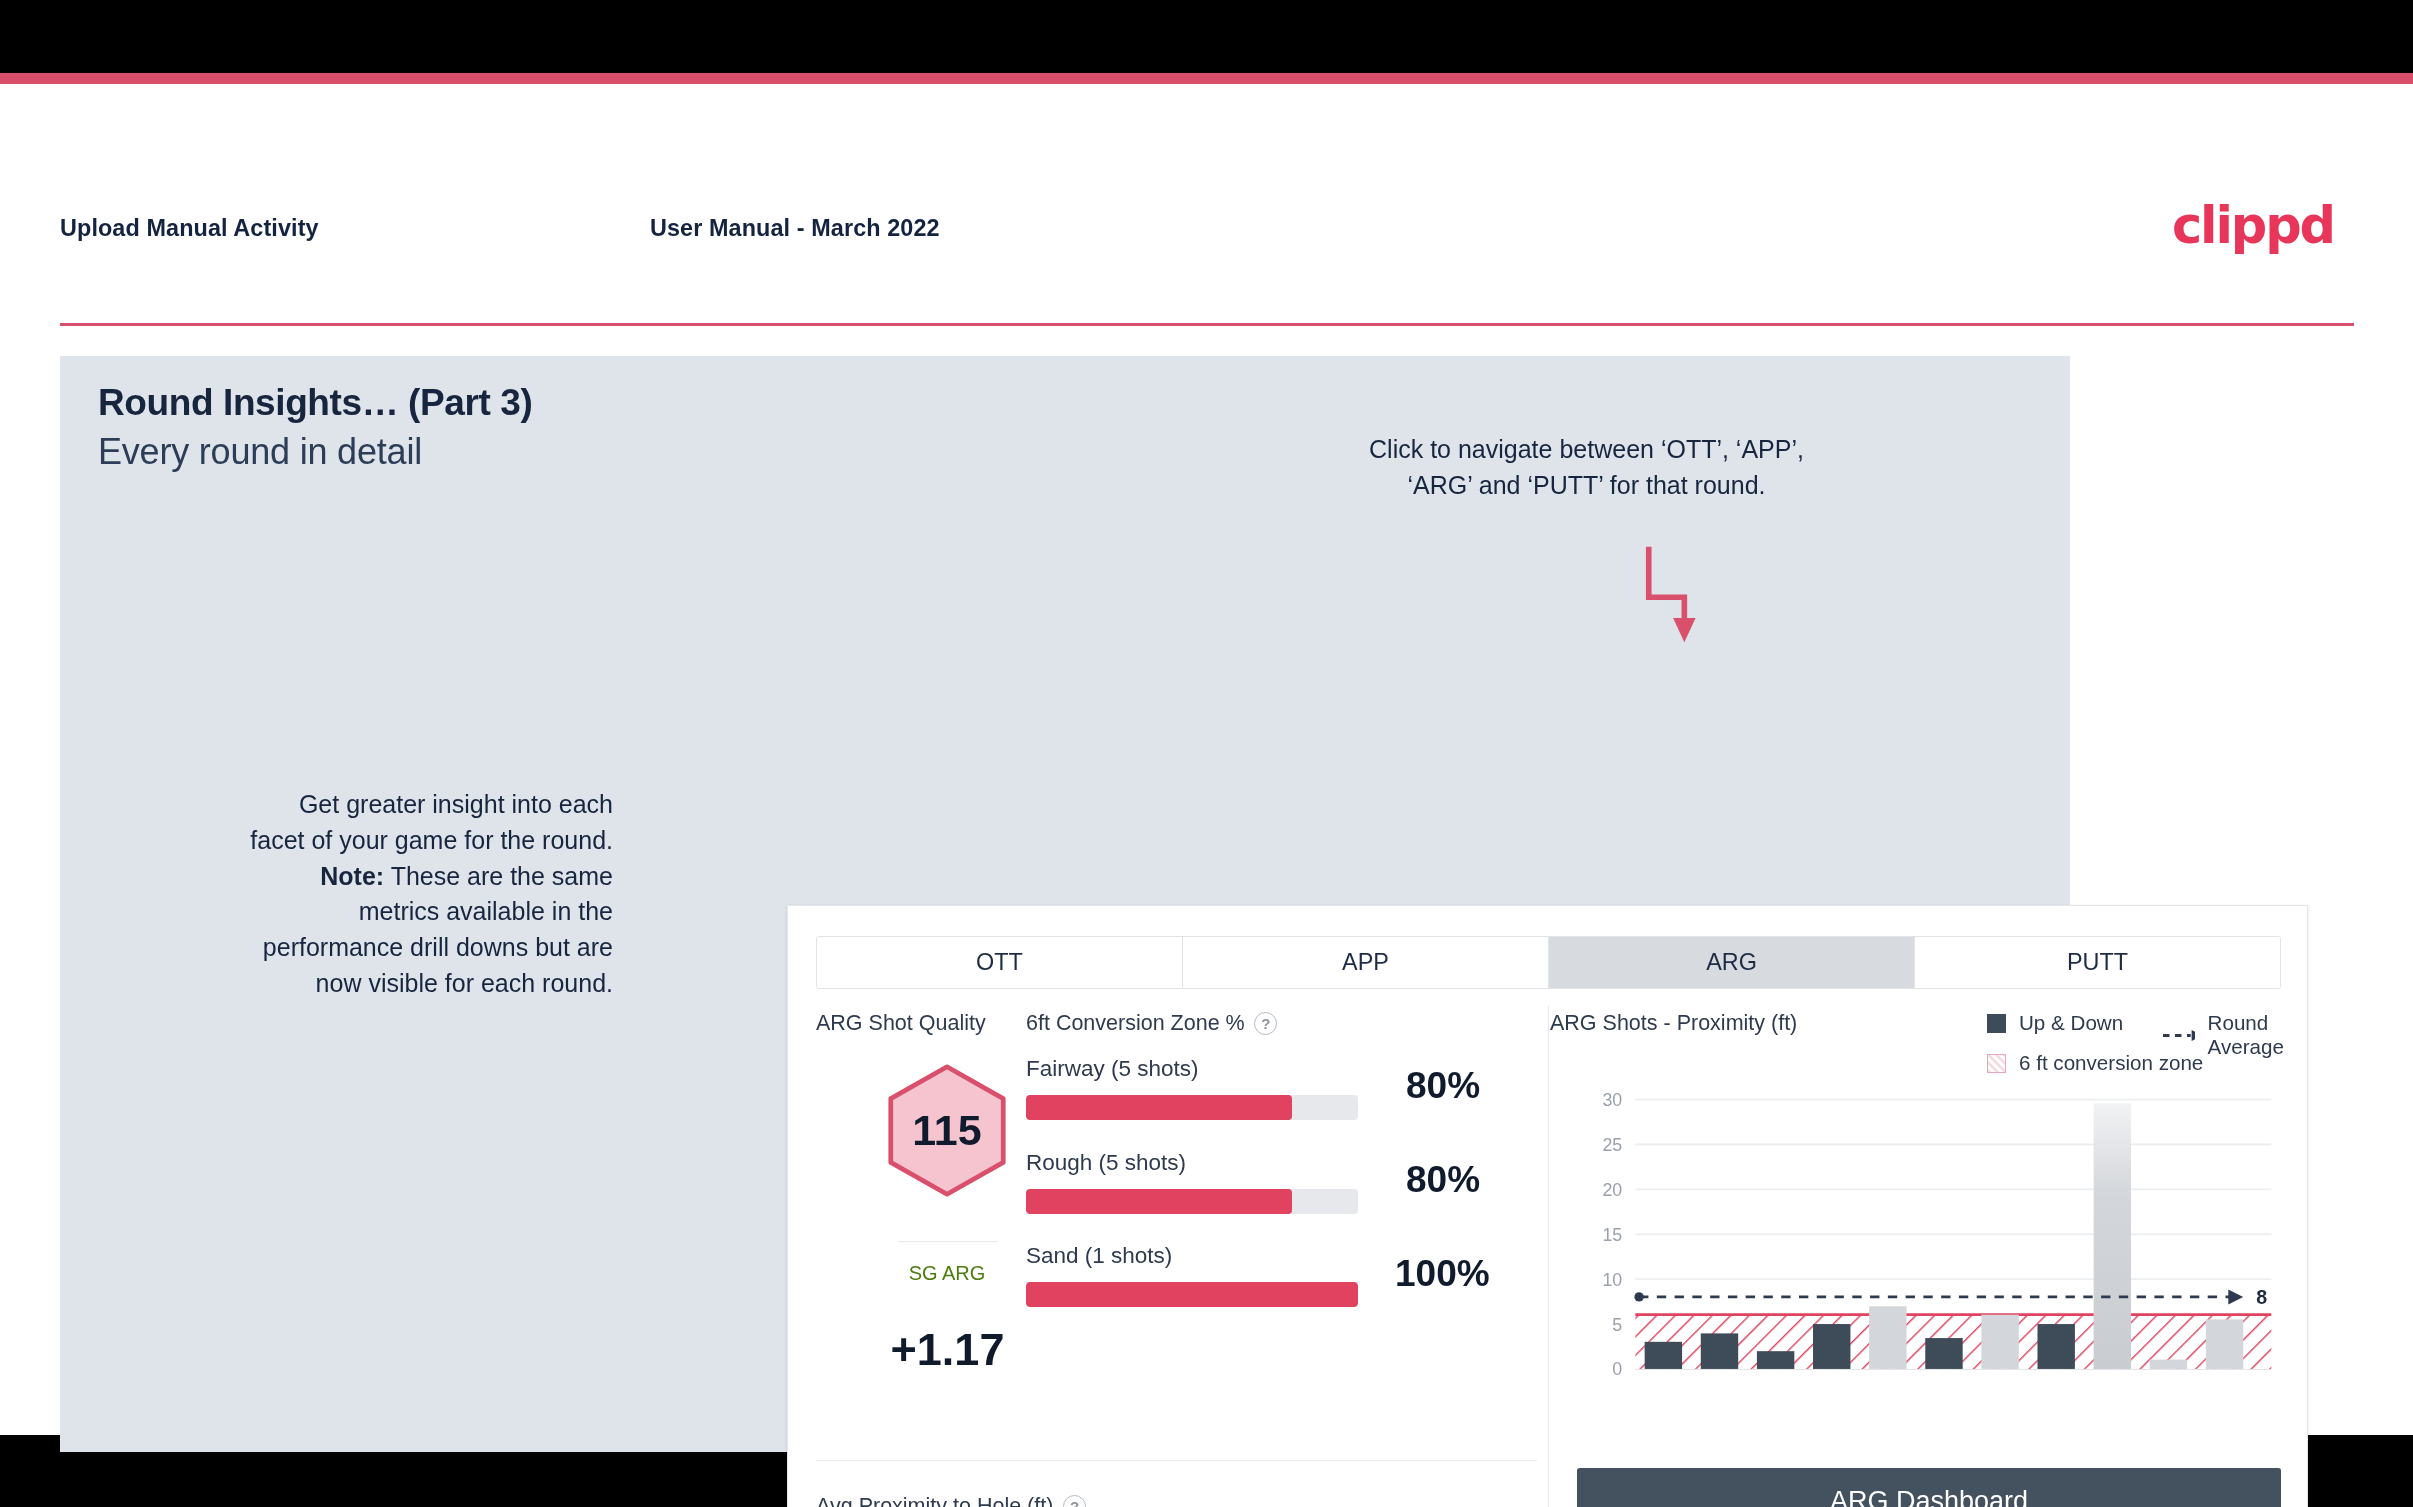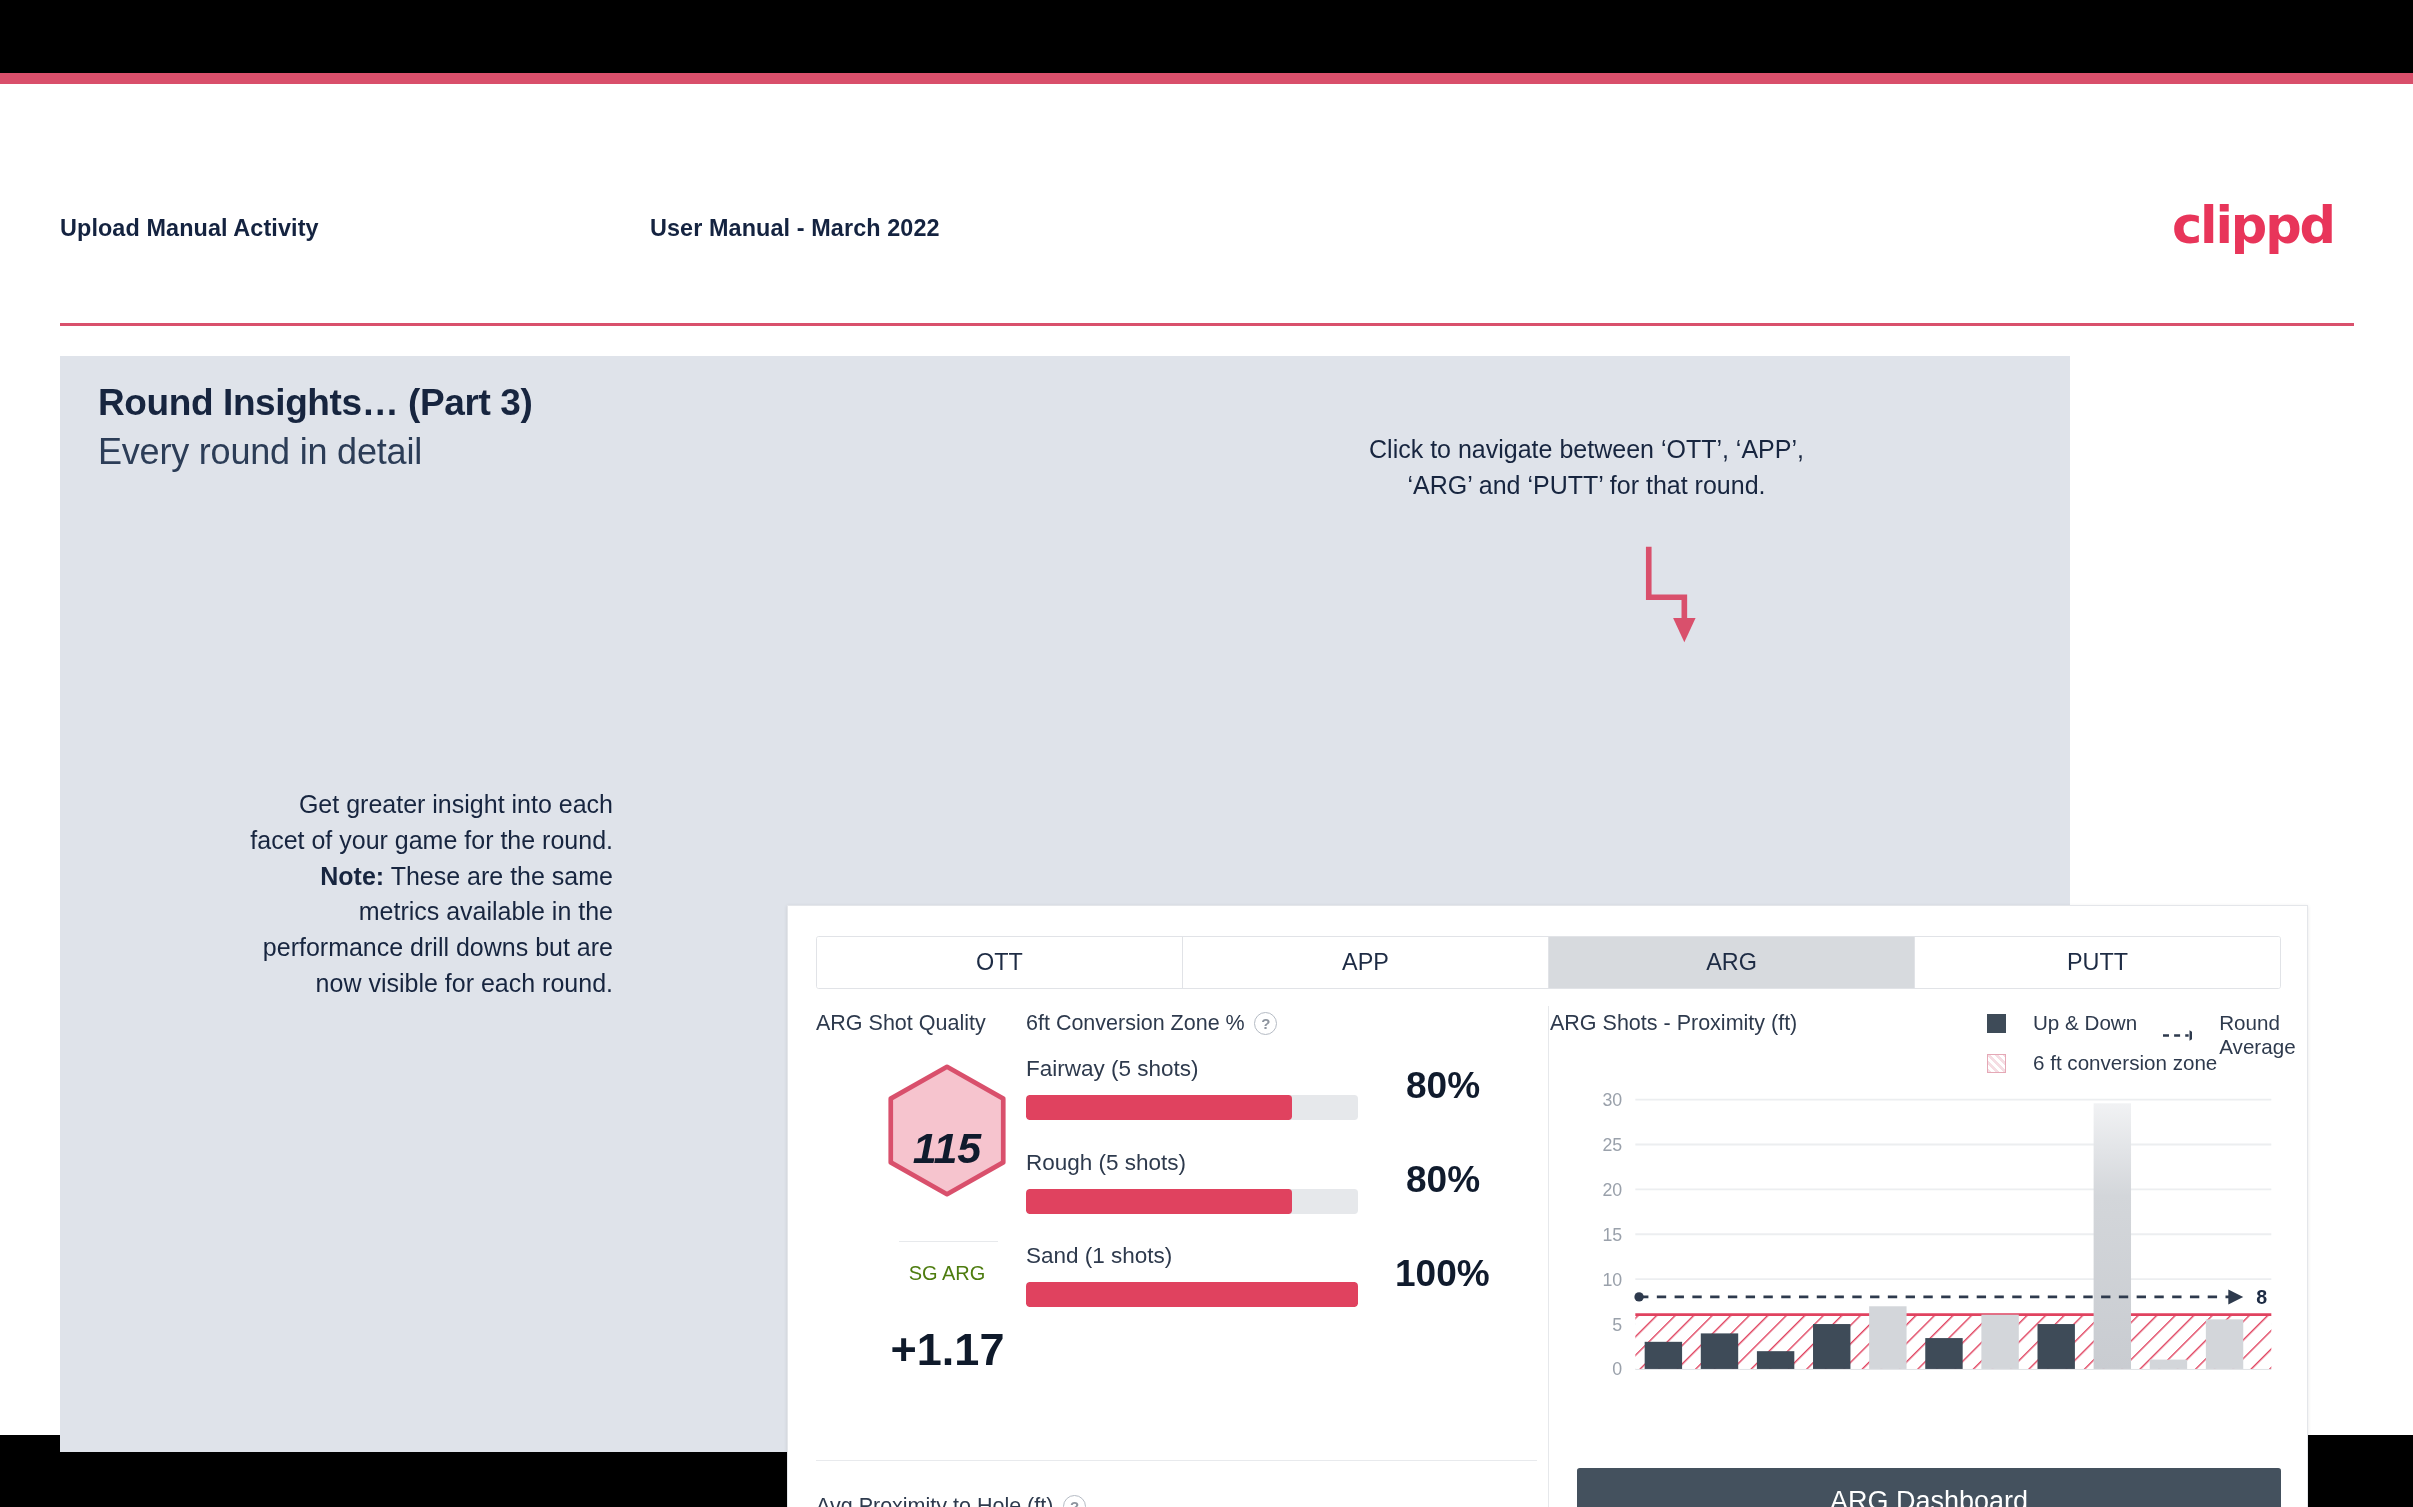--- a/index.html
+++ b/index.html
@@ -54,42 +54,42 @@
 
   
   .lbl { font-size: 21.5px; color: #2e3a4d; }
   .lbl-argsq { position: absolute; left: 28px; top: 105px; }
   .lbl-conv  { position: absolute; left: 238px; top: 105px; display:flex; align-items:center; gap:9.4px;}
 
   .qmark { width: 23.4px; height: 23.4px; border-radius: 50%; border: 1.9px solid #b5bbc4; color: #8d949e;
            font-size: 15px; display: inline-flex; align-items: center; justify-content: center; font-weight: 600; }
 
   .hex { position: absolute; left: 97px; top: 157px; width: 124px; height: 135px; }
-  .hexnum { position: absolute; left: 97px; top: 175px; width: 124px; height: 135px;
-            display: flex; align-items: center; justify-content: center; font-size: 43px; font-weight: 600; color: #101b2d; font-style: italic; }
+  .hexnum { position: absolute; left: 97px; top: 157px; width: 124px; height: 135px;
+            display: flex; align-items: center; justify-content: center; font-size: 43px; font-weight: 600; color: #101b2d; }
 
   .sg-rule { position: absolute; left: 111px; top: 335px; width: 99px; height: 0.9px; background: #e7e9ec; }
   .sg-lbl  { position: absolute; left: 97px; top: 356px; width: 124px; text-align: center; font-size: 20px; color: #4d7c0f; }
   .sg-val  { position: absolute; left: 79px; top: 390px; width: 161px; text-align: center; font-size: 45px; font-weight: 700; color: #0f1a2b; margin-top: 28px; }
 
   .conv { position: absolute; left: 238px; }
   .conv-name { font-size: 22.5px; color: #2e3a4d; margin-bottom: 13px; }
   .track { width: 332px; height: 25px; background: #e6e8eb; border-radius: 3.7px; overflow: hidden; }
   .fill { height: 100%; background: #e0425f; border-radius: 3.7px; }
   .pct { position: absolute; font-size: 37px; font-weight: 700; color: #101b2d; }
 
   
   .prox-divider { position: absolute; left: 28px; top: 554px; width: 721px; height: 0.9px; background: #e8eaed; }
   .prox-lbl { position: absolute; left: 28px; top: 588px; display:flex; align-items:center; gap:9.4px; font-size: 21.5px; color: #2e3a4d;}
   .pga { position: absolute; right: 28px; top: 590px; font-size: 20.6px; color: #2e3a4d; display:flex; align-items:center; gap:7.5px;}
   .pga b { font-weight: 700; color:#17253f; }
 
   
   .chart-title { position: absolute; left: 762px; top: 105px; font-size: 21.5px; color: #2e3a4d; }
-  .leg { position: absolute; font-size: 20.6px; color: #2e3a4d; display: flex; align-items: center; gap: 27px;}
+  .leg { position: absolute; font-size: 20.6px; color: #2e3a4d; display: flex; align-items: center; gap: 13px;}
   .sw-dark { width: 19px; height: 19px; background: #3e4b58; }
   .sw-hatch { width: 19px; height: 19px; border: 0.9px solid #e5a8b6;
               background: repeating-linear-gradient(45deg, #f5dde3 0 2.8px, #ffffff 2.8px 5.6px); }
 
   .chart { position: absolute; left: 789px; top: 173px; width: 704px; height: 318px; }
   .dash-btn { position: absolute; left: 789px; top: 562px; width: 704px; height: 67px; background: #44515e;
               border-radius: 2.8px; color: #fff; font-size: 27px; display: flex; align-items: center; justify-content: center; }
 </style>
 </head>
 <body>

